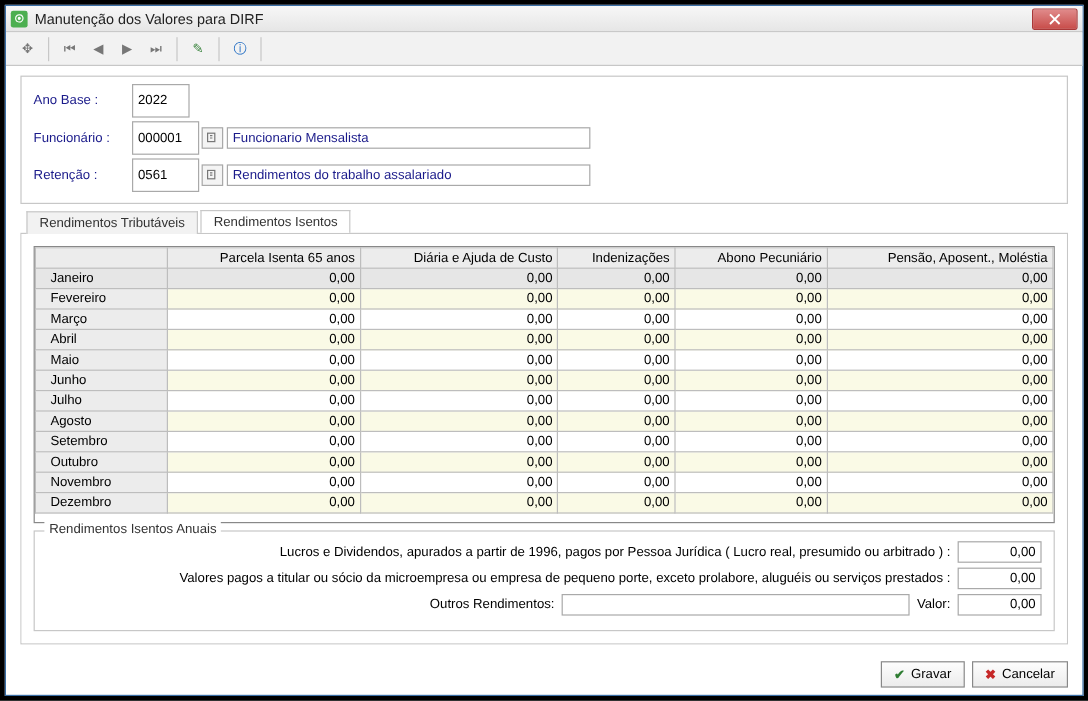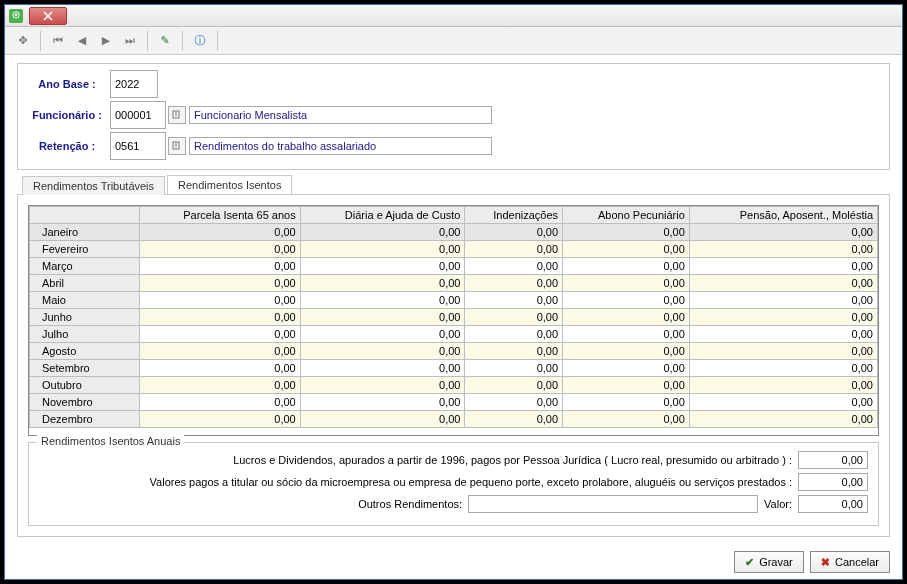--- a/index.html
+++ b/index.html
@@ -10,21 +10,21 @@
   .titlebar-text { flex: 1; color: #222; font-size: 12px; }
   .close-btn { width: 38px; height: 18px; background: linear-gradient(#e08a8a, #c84d4a); border: 1px solid #aa3737; border-radius: 2px; color: #fff; display: flex; align-items: center; justify-content: center; cursor: pointer; }
   .toolbar { height: 28px; border-bottom: 1px solid #c7c7c7; display: flex; align-items: center; padding: 0 8px; gap: 4px; background: #f2f2f2; }
   .tool-btn { width: 20px; height: 20px; display: flex; align-items: center; justify-content: center; cursor: pointer; color: #777; }
   .tool-btn.green { color: #2e7d32; }
   .tool-btn.blue { color: #1565c0; }
   .tool-sep { width: 1px; height: 20px; background: #c7c7c7; margin: 0 3px; }
   .content { flex: 1; padding: 8px 12px; display: flex; flex-direction: column; gap: 8px; overflow: hidden; }
   .field-panel { border: 1px solid #c7c7c7; padding: 6px 10px; }
   .field-row { display: flex; align-items: center; margin-bottom: 3px; }
-  .field-label { width: 82px; text-align: center; color: #1a1a8a; padding-right: 4px; font-weight: bold; }
+  .field-label { width: 82px; text-align: left; color: #1a1a8a; padding-right: 4px; }
   .field-input { border: 1px solid #a9a9a9; height: 28px; padding: 0 4px; font: inherit; color: #000; }
   .field-input.year { width: 48px; }
   .field-input.code { width: 56px; }
   .lookup-btn { width: 18px; height: 18px; border: 1px solid #a9a9a9; background: #f4f4f4; margin-left: 2px; display: flex; align-items: center; justify-content: center; cursor: pointer; }
   .desc { border: 1px solid #a9a9a9; height: 18px; line-height: 16px; padding: 0 4px; color: #1a1a8a; margin-left: 3px; width: 303px; background: #fff; }
   .tab-section { flex: 1; border: 1px solid #c7c7c7; display: flex; flex-direction: column; padding-top: 0; position: relative; margin-top: 16px; }
   .tabs { position: absolute; top: -20px; left: 4px; display: flex; }
   .tab { border: 1px solid #c7c7c7; border-bottom: none; padding: 3px 10px; background: #f2f2f2; color: #333; margin-right: 2px; cursor: pointer; position: relative; top: 1px; }
   .tab.active { background: #fff; top: 0; z-index: 2; }
   .tab-body { padding: 10px; flex: 1; display: flex; flex-direction: column; background: #fff; }
@@ -50,20 +50,21 @@
   .btn .chk { color: #2e7d32; font-weight: bold; }
   .btn .x { color: #c62828; font-weight: bold; }
 </style>
 </head>
 <body>
 
 <div class="window">
 
   <div class="titlebar">
     <div class="titlebar-icon">⦿</div>
+    <div class="titlebar-text">Manutenção dos Valores para DIRF</div>
     <div class="close-btn">
       <svg width="10" height="10" viewBox="0 0 10 10">
           <path d="M1 1 L9 9 M9 1 L1 9" stroke="#fff" stroke-width="1.6"></path>
         </svg>
     </div>
   </div>
 
   <div class="toolbar">
     <div class="tool-btn">✥</div>
     <div class="tool-sep"></div>

